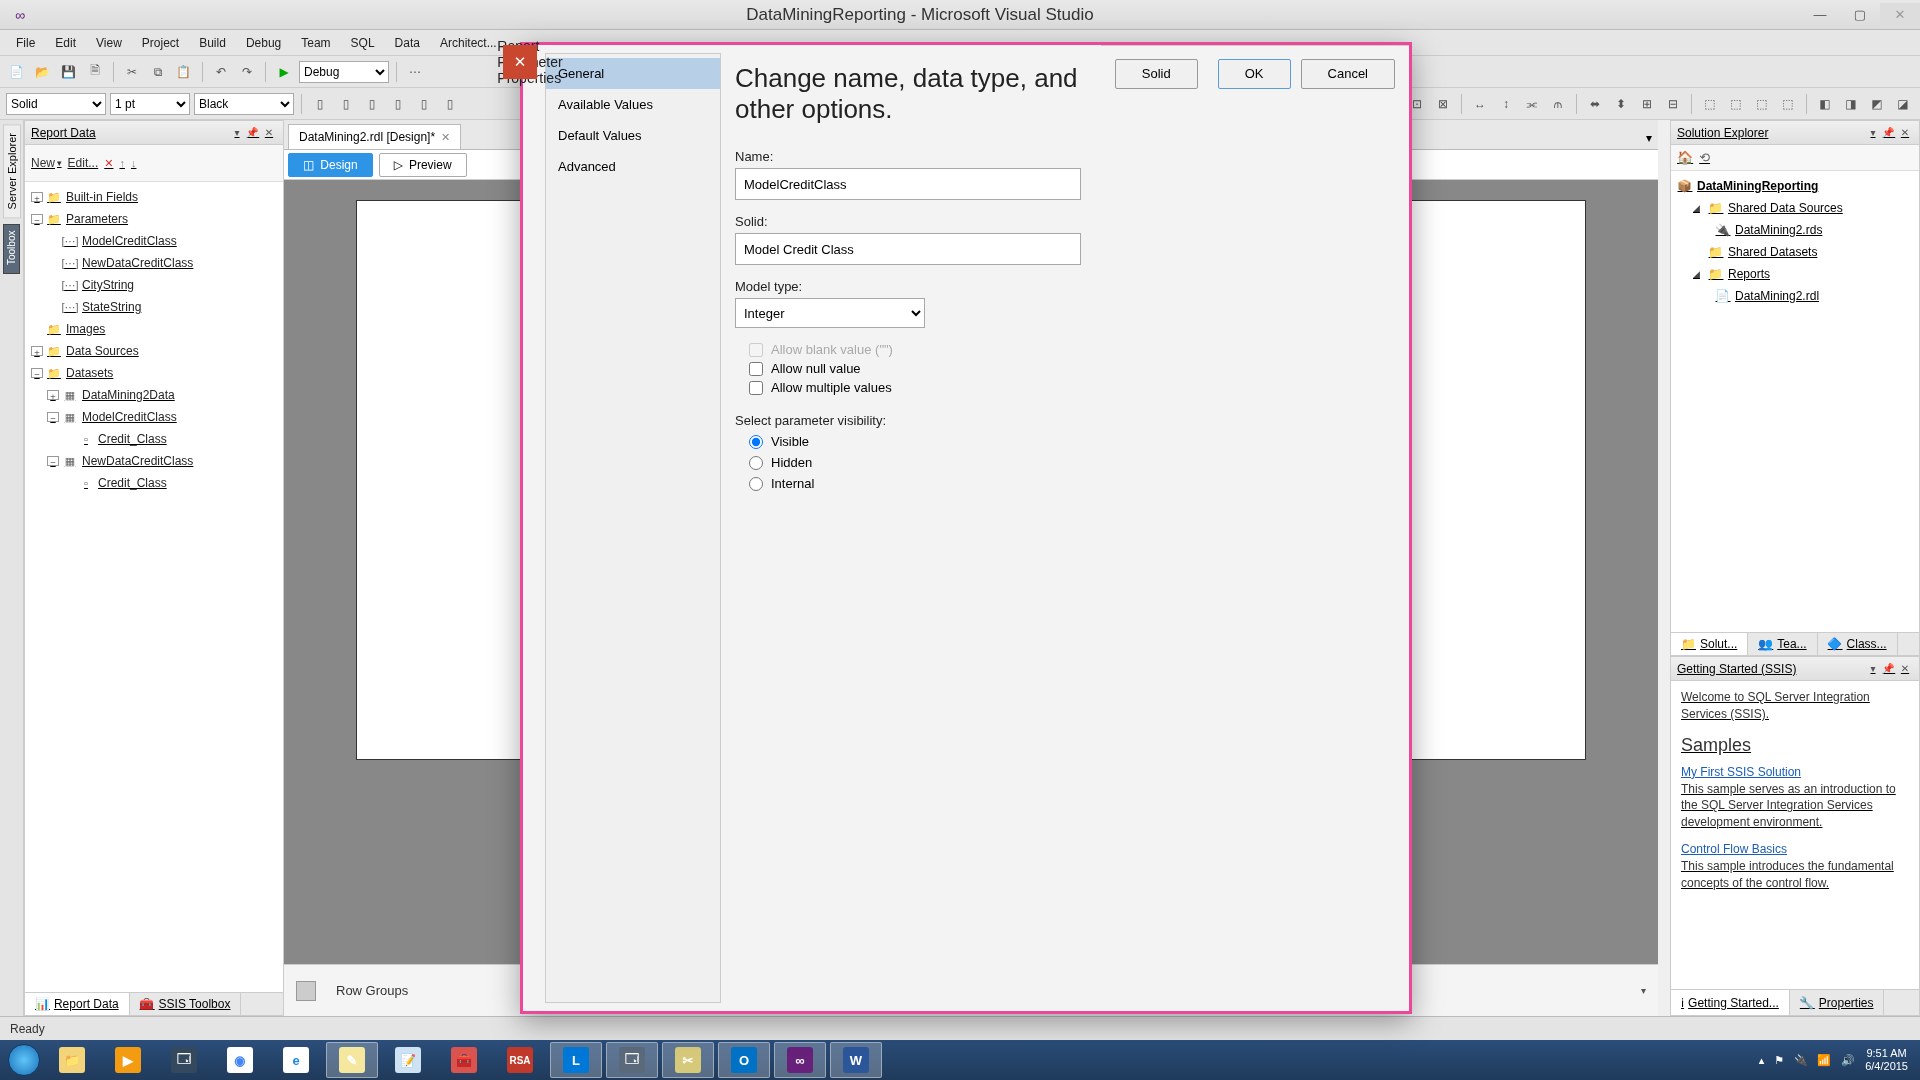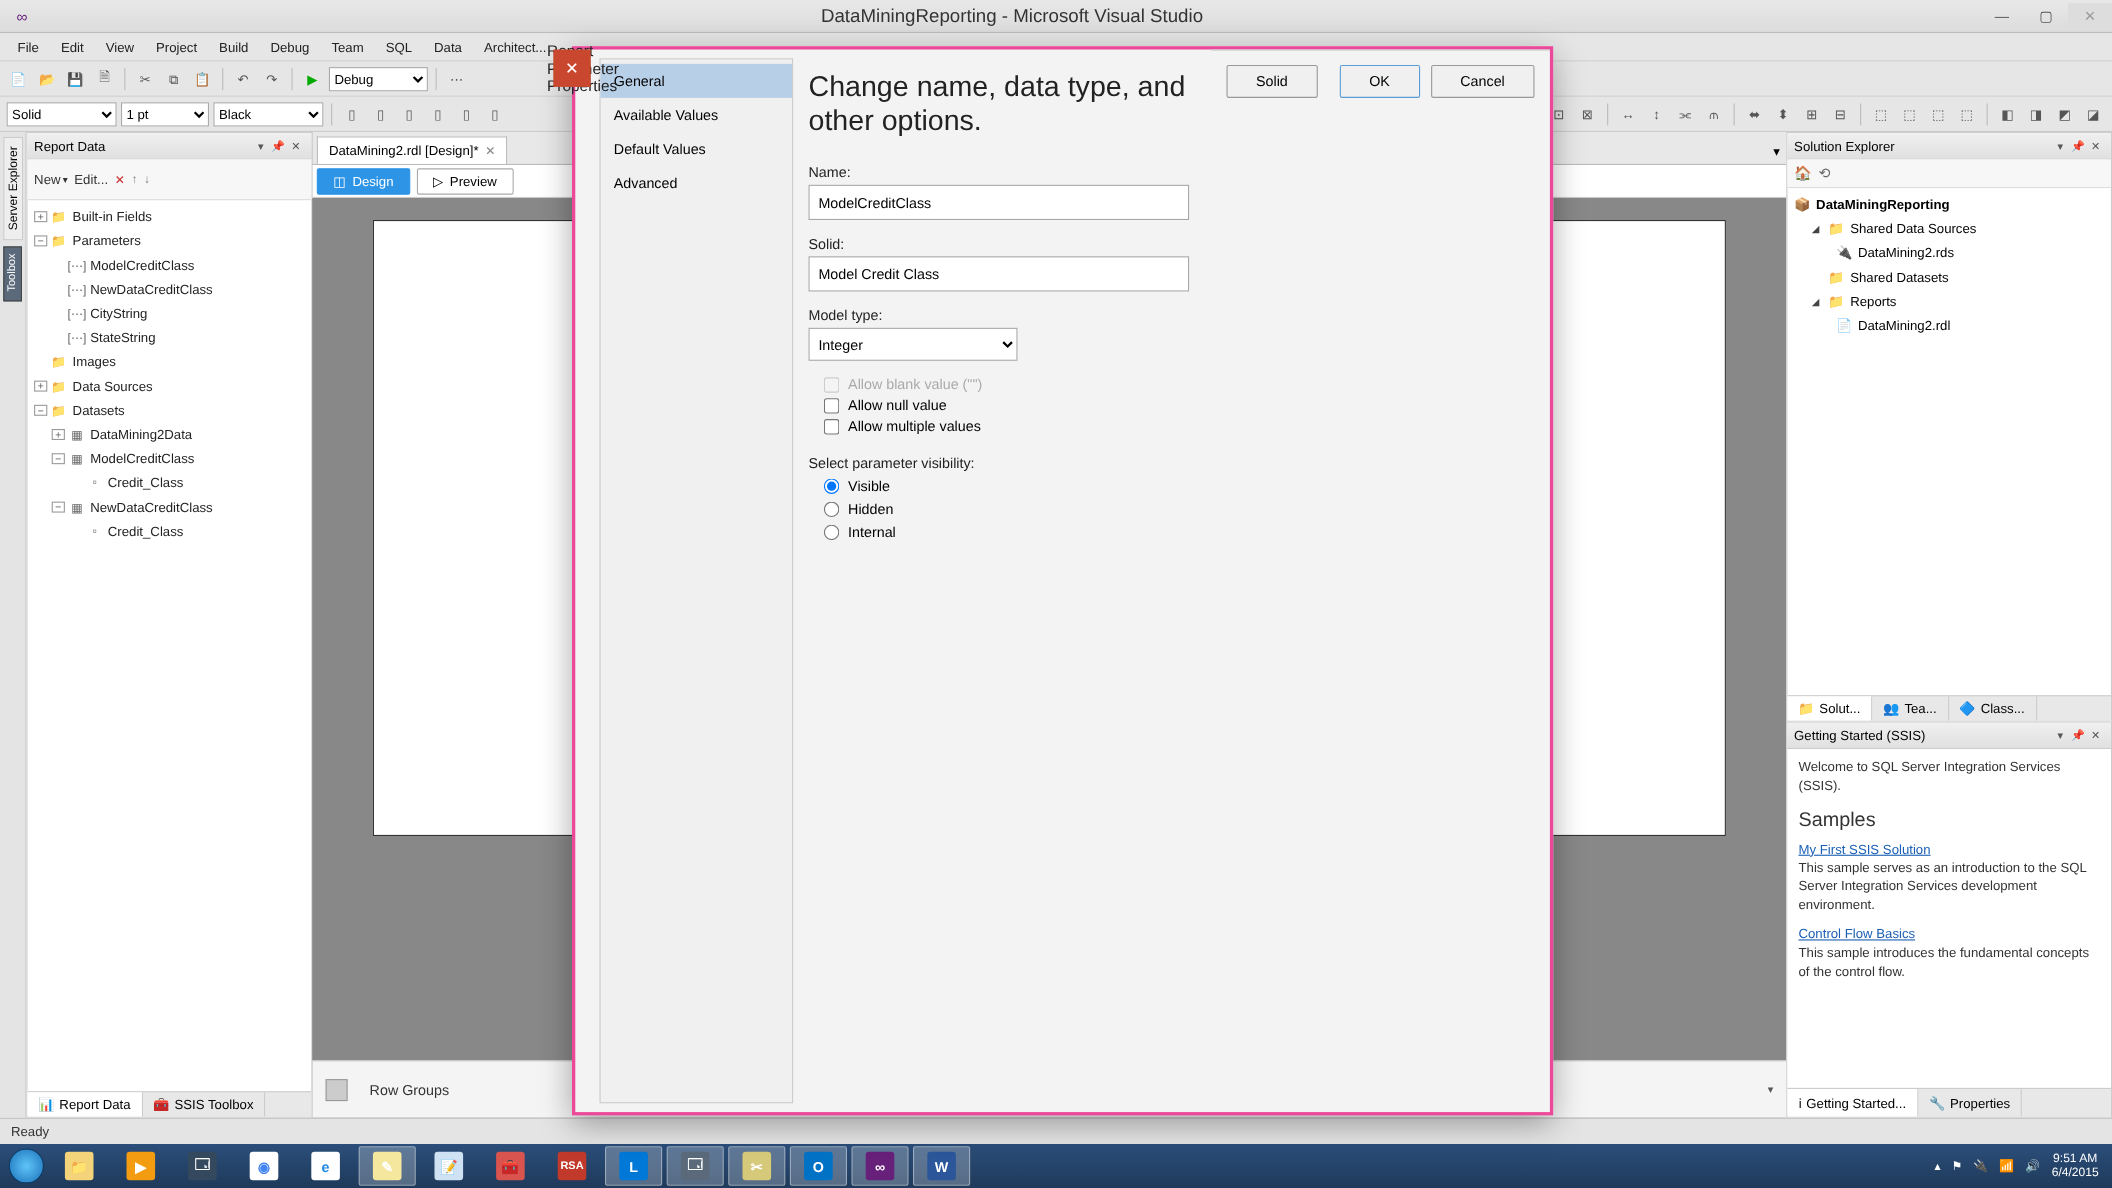--- a/index.html
+++ b/index.html
@@ -25,21 +25,21 @@
 .toolbar .combo{min-width:80px;}
 
 
 .body { display:flex; height: calc(100% - 30px - 26px - 32px - 32px - 24px - 40px); }
 
 
 .left-tabs { width: 24px; background: #e4e4e4; display:flex;flex-direction:column;align-items:center;padding-top:4px;gap:6px;border-right:1px solid #ccc;}
 .left-tab { writing-mode: vertical-rl; transform: rotate(180deg); font-size: 11px; padding: 8px 2px; background:#eee; border:1px solid #ccc;cursor:pointer;}
 
 
-.panel { background:#fff; border:1px solid #ccc; display:flex;flex-direction:column;}
+.panel { background:#fff; border:1px solid #ccc; display:flex;flex-direction:column;text-decoration:underline;}
 .panel-header { height:24px;background:linear-gradient(#f0f0f0,#e0e0e0); display:flex;align-items:center;padding:0 6px;font-size:12px;border-bottom:1px solid #ccc;}
 .panel-header .panel-title{flex:1;}
 .panel-header .hbtn{width:16px;height:16px;display:flex;align-items:center;justify-content:center;font-size:10px;color:#555;cursor:pointer;}
 
 .report-data { width: 260px; }
 .report-data .toolbar2{height:37px;display:flex;align-items:center;padding:0 6px;gap:6px;border-bottom:1px solid #ddd;background:#f7f7f7;}
 .report-data .toolbar2 .tb2{font-size:12px;color:#333;cursor:pointer;display:flex;align-items:center;gap:2px;}
 .report-data .toolbar2 .ico{font-size:11px;color:#888;cursor:pointer;}
 .tree{flex:1;overflow:auto;padding:4px 0;}
 .tree .node{display:flex;align-items:center;height:22px;padding:0 4px;font-size:12px;color:#222;cursor:pointer;white-space:nowrap;}
@@ -64,21 +64,21 @@
 .dtab.active{background:#2e94e6;color:#fff;border-color:#2e94e6;}
 .canvas-area{flex:1;background:#888;display:flex;justify-content:center;align-items:flex-start;padding:20px;overflow:hidden;}
 .canvas{background:#fff;width:1230px;height:560px;border:1px solid #333;}
 
 .rowgroups{height:52px;background:#f4f4f4;border-top:1px solid #ccc;display:flex;align-items:center;padding:0 12px;}
 .rg-ico{width:20px;height:20px;background:#ccc;border:1px solid #999;margin-right:20px;}
 .rg-label{font-size:13px;color:#333;}
 .rg-arrow{margin-left:auto;font-size:10px;color:#555;}
 
 
-.right-col{width:296px;display:flex;flex-direction:column;}
+.right-col{width:250px;display:flex;flex-direction:column;margin-left:12px;}
 .sol-exp{flex:1;}
 .sol-exp .sol-tb{height:26px;border-bottom:1px solid #ddd;background:#f7f7f7;display:flex;align-items:center;gap:6px;padding:0 6px;}
 .sol-exp .sol-tb .sico{font-size:13px;color:#666;cursor:pointer;}
 .sol-tree{padding:4px 0;flex:1;overflow:auto;}
 .sol-tree .snode{display:flex;align-items:center;height:22px;padding:0 4px;font-size:12px;cursor:pointer;}
 .sol-tree .sd1{padding-left:6px;font-weight:bold;}
 .sol-tree .sd2{padding-left:22px;}
 .sol-tree .sd3{padding-left:44px;}
 .sexp{width:11px;font-size:9px;color:#444;margin-right:4px;}
 .sfico{width:16px;margin-right:4px;color:#d8a33a;font-size:12px;display:inline-flex;justify-content:center;}

